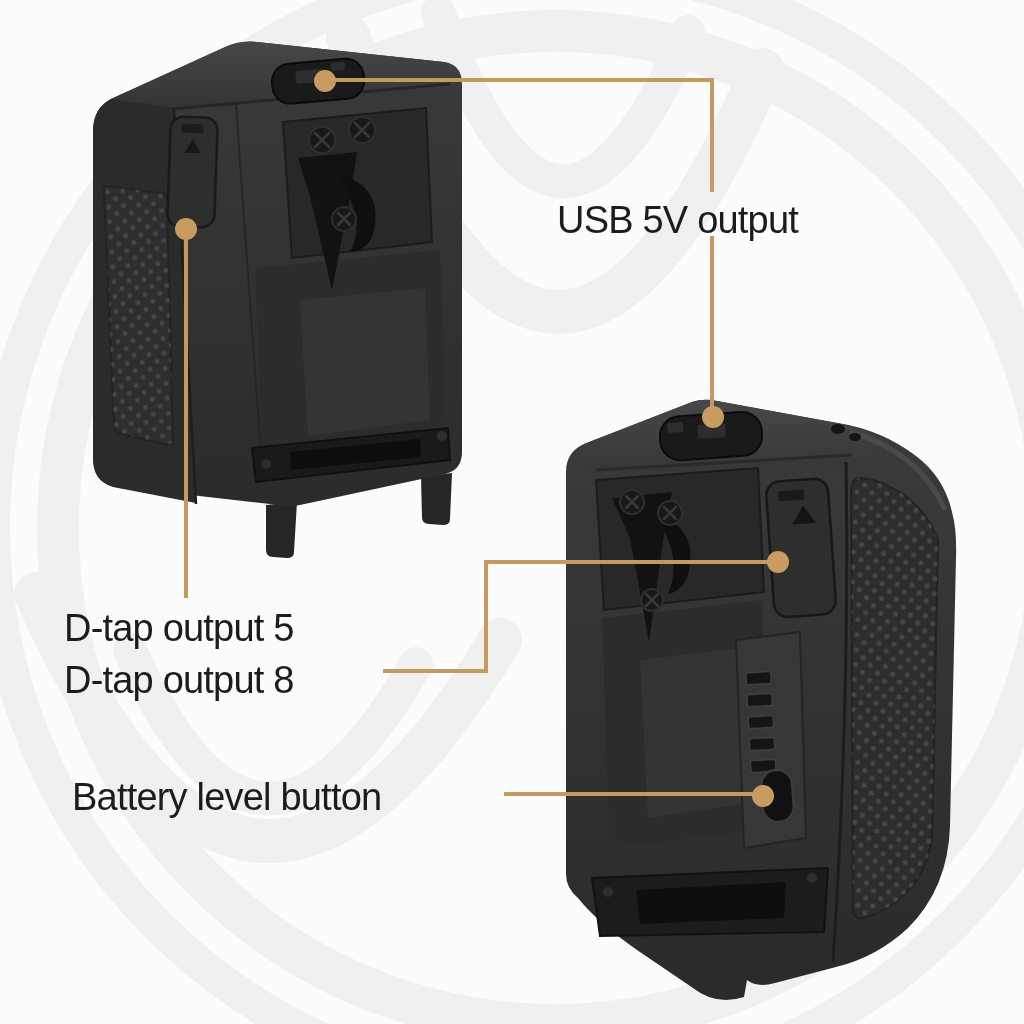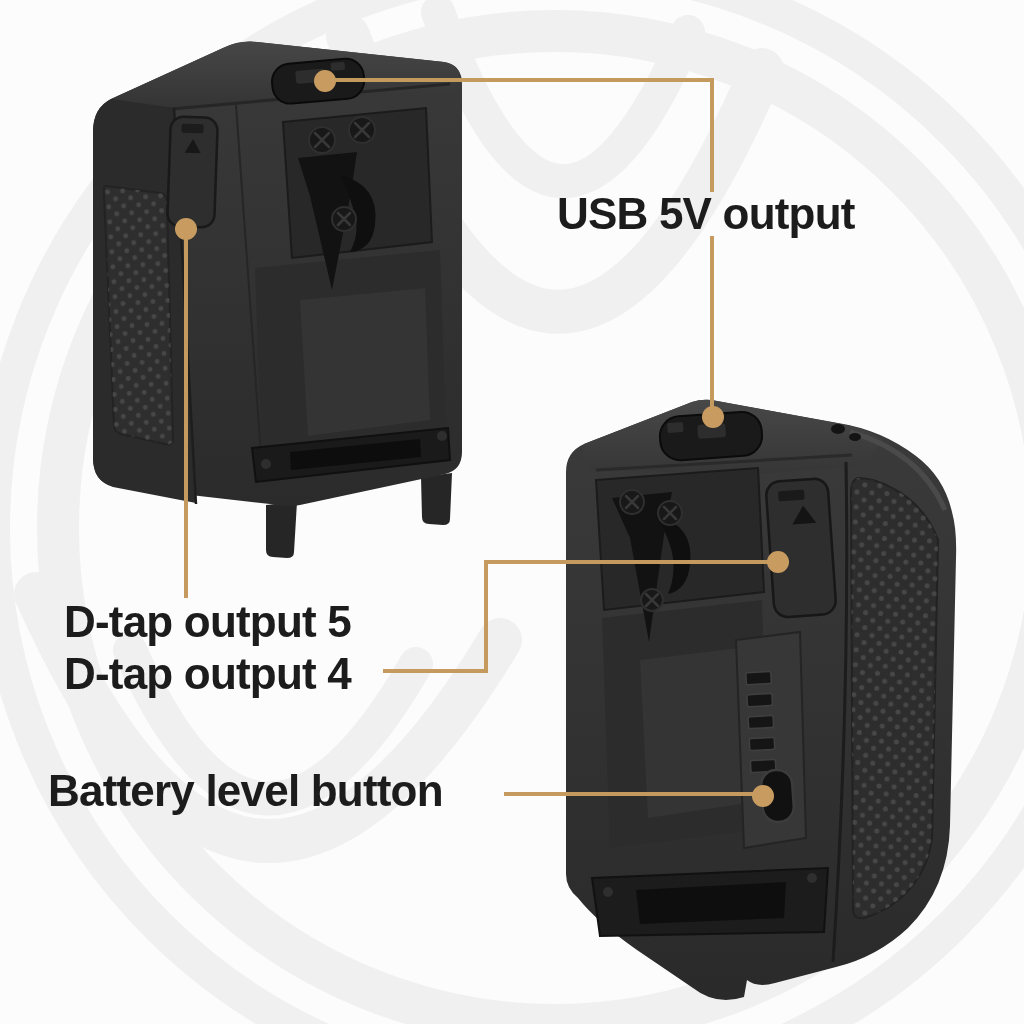--- a/index.html
+++ b/index.html
@@ -10,30 +10,31 @@
     overflow:hidden;
     font-family:"Liberation Sans", sans-serif;
   }
   .stage svg{position:absolute;left:0;top:0;}
   .layer-watermark{z-index:0;}
   .layer-batteries{z-index:1;}
   .layer-callouts{z-index:2;}
   .label{
     position:absolute;
     z-index:3;
-    font-weight:700;
-    font-size:44px;
+    font-weight:400;
+    font-size:38px;
     letter-spacing:-0.8px;
     color:#1c1c1c;
     white-space:nowrap;
     line-height:52px;
+    margin-top:6px;
   }
   .label-usb{left:557px;top:188px;}
   .label-dtap{left:64px;top:596px;}
-  .label-batt{left:48px;top:767px;line-height:48px;}
+  .label-batt{left:72px;top:767px;line-height:48px;}
 </style>
 </head>
 <body>
 
 <div class="stage">
 
   <svg class="layer-watermark" width="1024" height="1024" viewBox="0 0 1024 1024">
     <g fill="none" stroke="#f0f0f0" stroke-linecap="round">
       <circle cx="555" cy="528" r="497" stroke-width="42"></circle>
       <circle cx="555" cy="528" r="562" stroke-width="34"></circle>
@@ -202,17 +203,17 @@
       <circle cx="713" cy="417" r="11"></circle>
       <circle cx="186" cy="229" r="11"></circle>
       <circle cx="778" cy="562" r="11"></circle>
       <circle cx="763" cy="796" r="11"></circle>
     </g>
   </svg>
 
   <div class="label label-usb">USB 5V output</div>
   <div class="label label-dtap">
     <div>D-tap output 5</div>
-    <div>D-tap output 4</div>
+    <div>D-tap output 8</div>
   </div>
   <div class="label label-batt">Battery level button</div>
 
 </div>
 
 </body></html>

